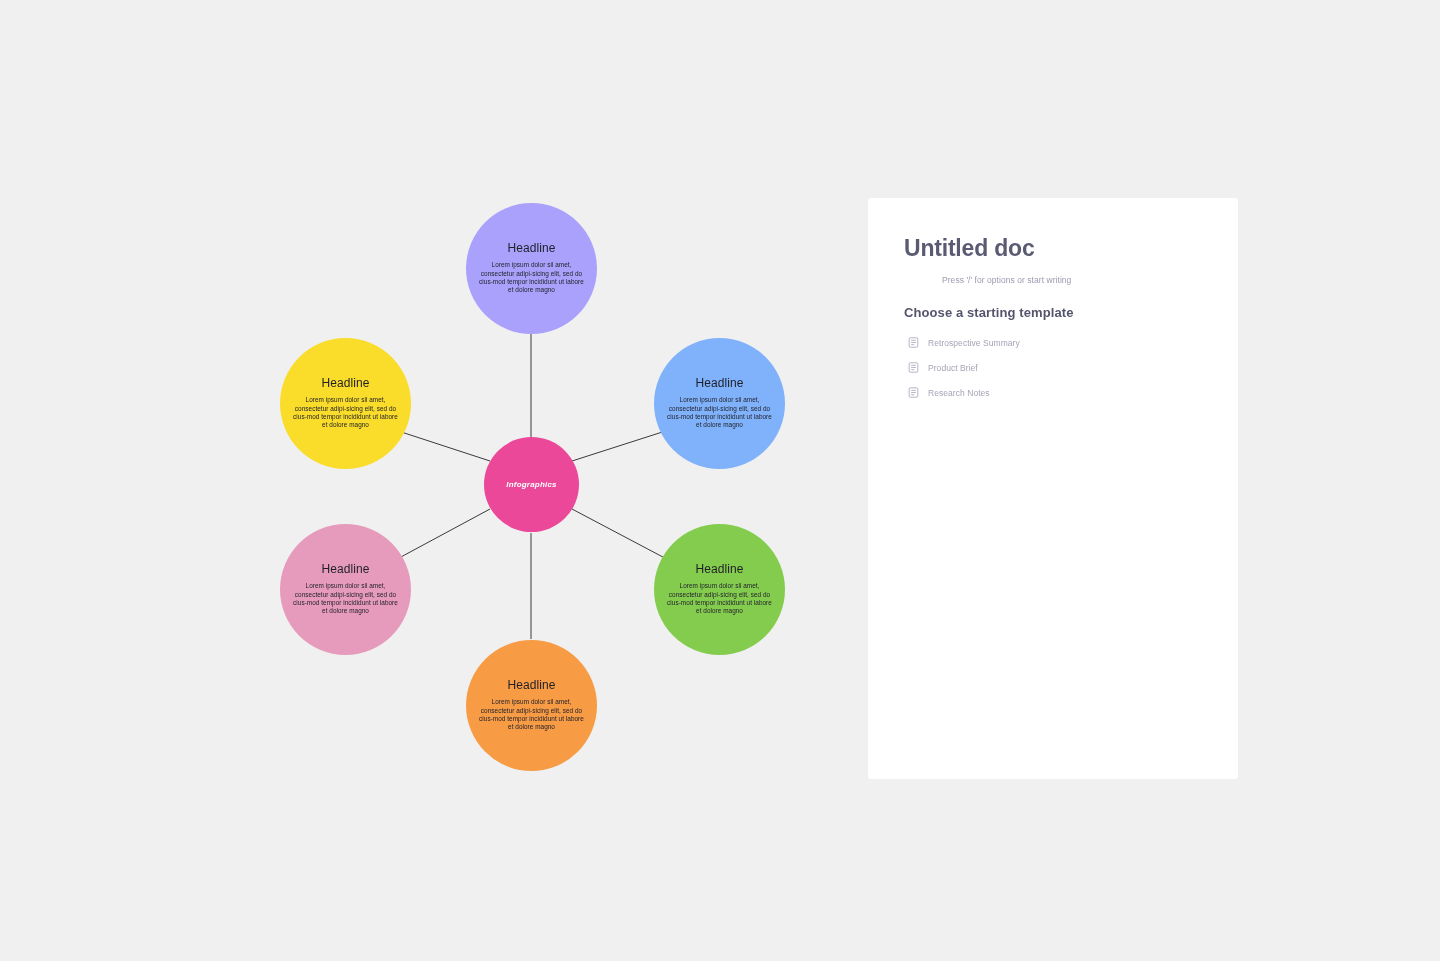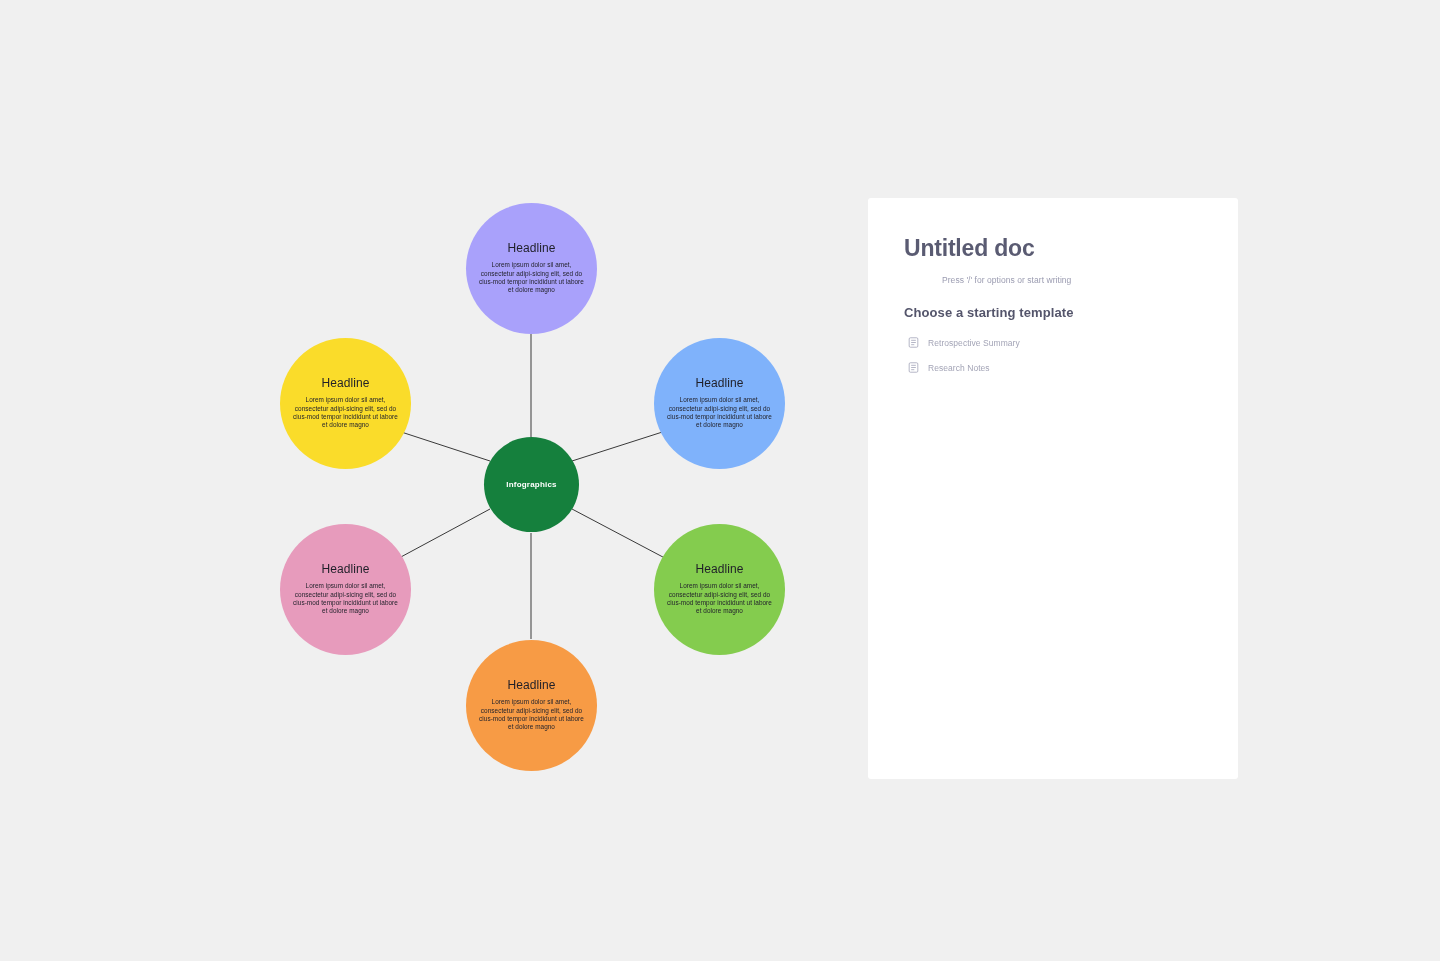--- a/index.html
+++ b/index.html
@@ -174,21 +174,21 @@
   <div class="node node-outer" style="left: 280px; top: 524px; background: rgb(231, 155, 188);">
     <div class="headline">Headline</div>
     <div class="body">Lorem ipsum dolor sil amet, consectetur adipi-sicing elit, sed do cius-mod tempor incididunt ut labore et dolore magno</div>
   </div>
 
   <div class="node node-outer" style="left: 280px; top: 338px; background: rgb(250, 220, 42);">
     <div class="headline">Headline</div>
     <div class="body">Lorem ipsum dolor sil amet, consectetur adipi-sicing elit, sed do cius-mod tempor incididunt ut labore et dolore magno</div>
   </div>
 
-  <div class="node node-center" style="left: 484px; top: 437px; background: #15803d;">
+  <div class="node node-center" style="left: 484px; top: 437px; background: #ec4899; font-style: italic;">
     <div class="center-label" style="color: rgb(255, 255, 255);">Infographics</div>
   </div>
 </div>
 
 <div id="doc-panel">
   <h1 id="doc-title">Untitled doc</h1>
   <p id="doc-hint">Press '/' for options or start writing</p>
   <div id="tpl-heading">Choose a starting template</div>
 
   <ul class="tpl-list">
@@ -197,20 +197,31 @@
         <svg class="tpl-icon" viewBox="0 0 14 14" xmlns="http://www.w3.org/2000/svg">
           <rect x="1.5" y="1" width="11" height="12" rx="1.5" fill="none" stroke="#a9aabd" stroke-width="1.1"></rect>
           <line x1="4" y1="4.2" x2="10" y2="4.2" stroke="#a9aabd" stroke-width="1.1"></line>
           <line x1="4" y1="7" x2="10" y2="7" stroke="#a9aabd" stroke-width="1.1"></line>
           <line x1="4" y1="9.8" x2="8" y2="9.8" stroke="#a9aabd" stroke-width="1.1"></line>
         </svg>
       </span>
       <span class="tpl-label">Retrospective Summary</span>
     </li>
 
+    <li class="tpl-item">
+      <span>
+        <svg class="tpl-icon" viewBox="0 0 14 14" xmlns="http://www.w3.org/2000/svg">
+          <rect x="1.5" y="1" width="11" height="12" rx="1.5" fill="none" stroke="#a9aabd" stroke-width="1.1"></rect>
+          <line x1="4" y1="4.2" x2="10" y2="4.2" stroke="#a9aabd" stroke-width="1.1"></line>
+          <line x1="4" y1="7" x2="10" y2="7" stroke="#a9aabd" stroke-width="1.1"></line>
+          <line x1="4" y1="9.8" x2="8" y2="9.8" stroke="#a9aabd" stroke-width="1.1"></line>
+        </svg>
+      </span>
+      <span class="tpl-label">Product Brief</span>
+    </li>
 
 
     <li class="tpl-item">
       <span>
         <svg class="tpl-icon" viewBox="0 0 14 14" xmlns="http://www.w3.org/2000/svg">
           <rect x="1.5" y="1" width="11" height="12" rx="1.5" fill="none" stroke="#a9aabd" stroke-width="1.1"></rect>
           <line x1="4" y1="4.2" x2="10" y2="4.2" stroke="#a9aabd" stroke-width="1.1"></line>
           <line x1="4" y1="7" x2="10" y2="7" stroke="#a9aabd" stroke-width="1.1"></line>
           <line x1="4" y1="9.8" x2="8" y2="9.8" stroke="#a9aabd" stroke-width="1.1"></line>
         </svg>

